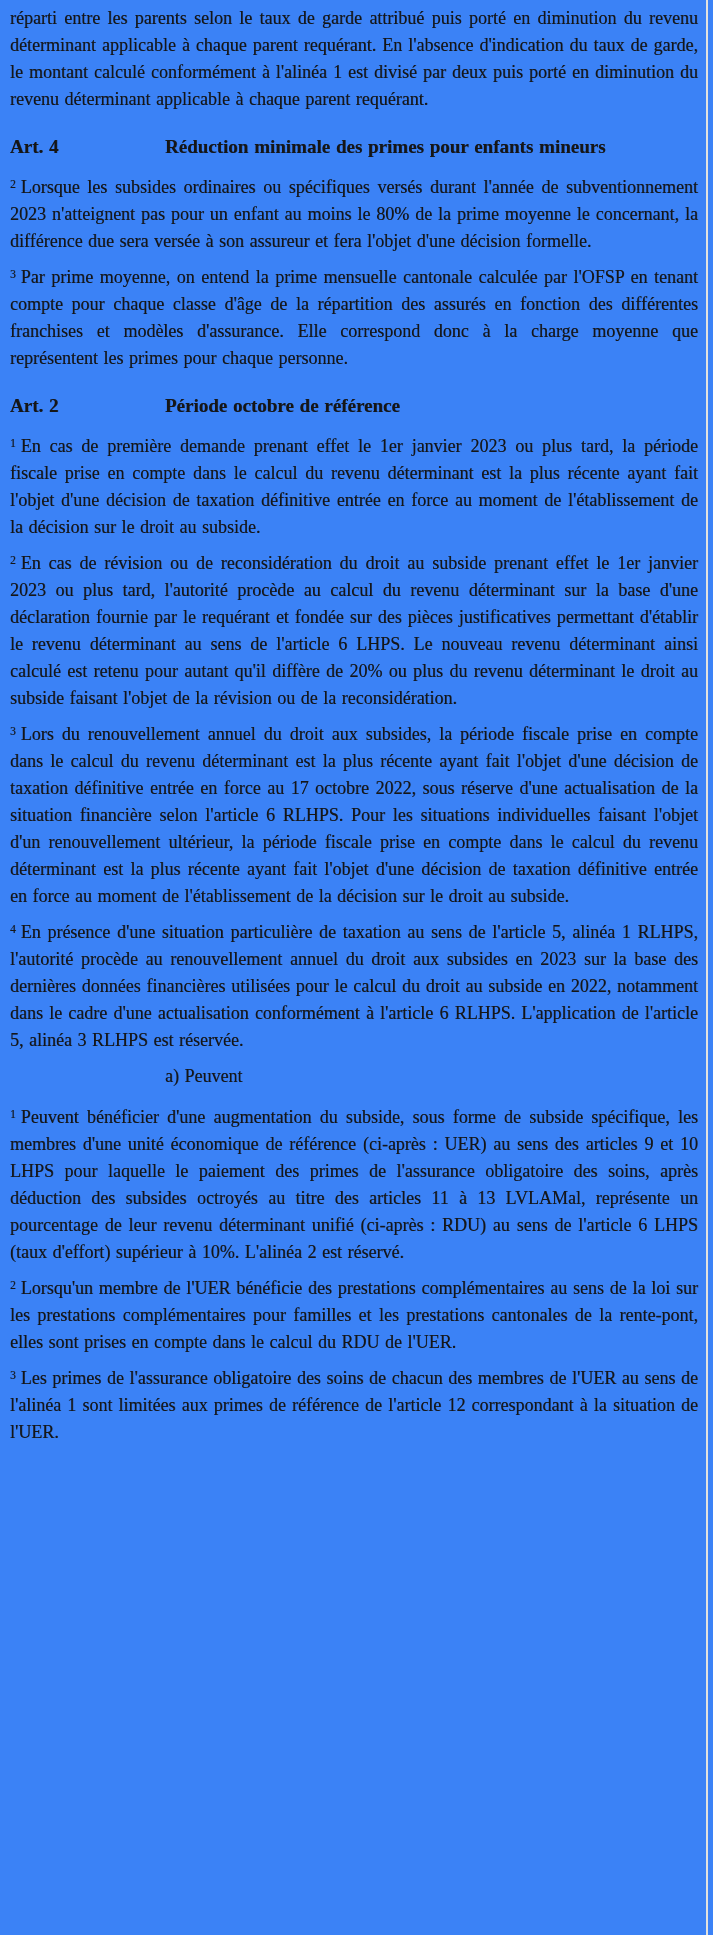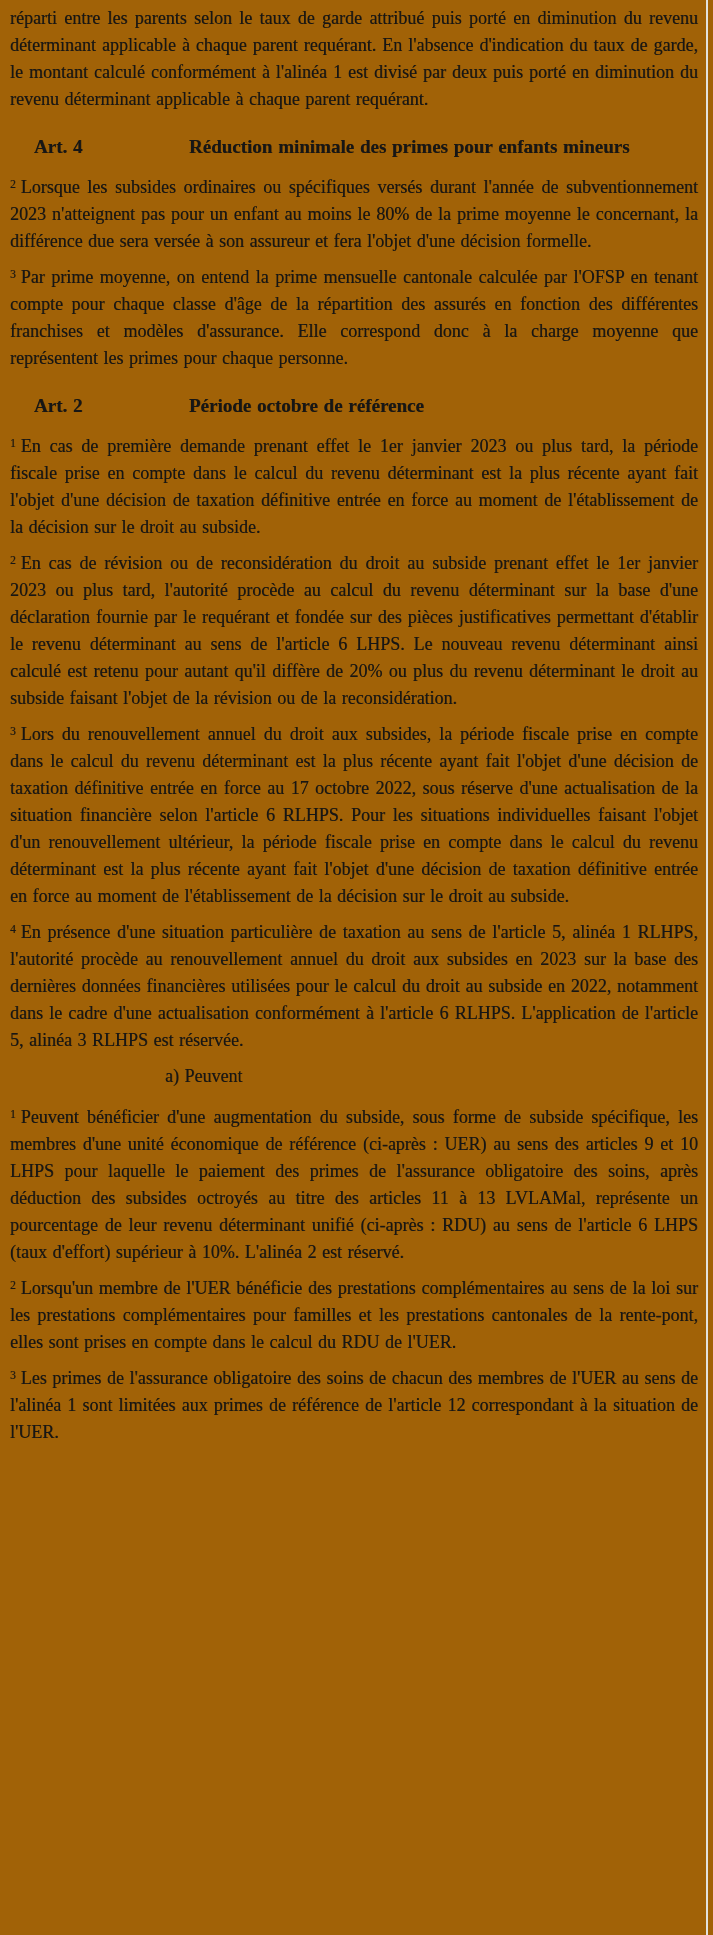--- a/index.html
+++ b/index.html
@@ -2,21 +2,21 @@
 <html><head>
 <meta charset="utf-8">
 <style>
   html, body { margin: 0; padding: 0; background: #ffffff; }
   .page {
     position: relative;
     width: 713px;
     height: 1935px;
     box-sizing: border-box;
     padding: 5px 15px 0 10px;
-    background: #a16207;
+    background: #3b82f6;
     font-family: "Liberation Serif", "DejaVu Serif", serif;
     font-size: 18px;
     line-height: 27px;
     color: #161616;
     overflow: hidden;
     text-shadow: 0.4px 0.2px 0 rgba(0,0,0,0.45);
     word-spacing: 1px;
   }
   .body-par {
     margin: 0 0 9px 0;
@@ -31,21 +31,20 @@
     margin-right: 5px;
   }
   .art-heading {
     margin: 20px 0 14px 0;
     font-weight: bold;
     font-size: 19px;
   }
   .art-label {
     display: inline-block;
     width: 155px;
-    margin-left: 24px;
   }
   .art-subtitle {
     margin: 0 0 14px 155px;
     font-weight: normal;
   }
   .scan-edge {
     position: absolute;
     top: 0;
     right: 5px;
     width: 2px;

